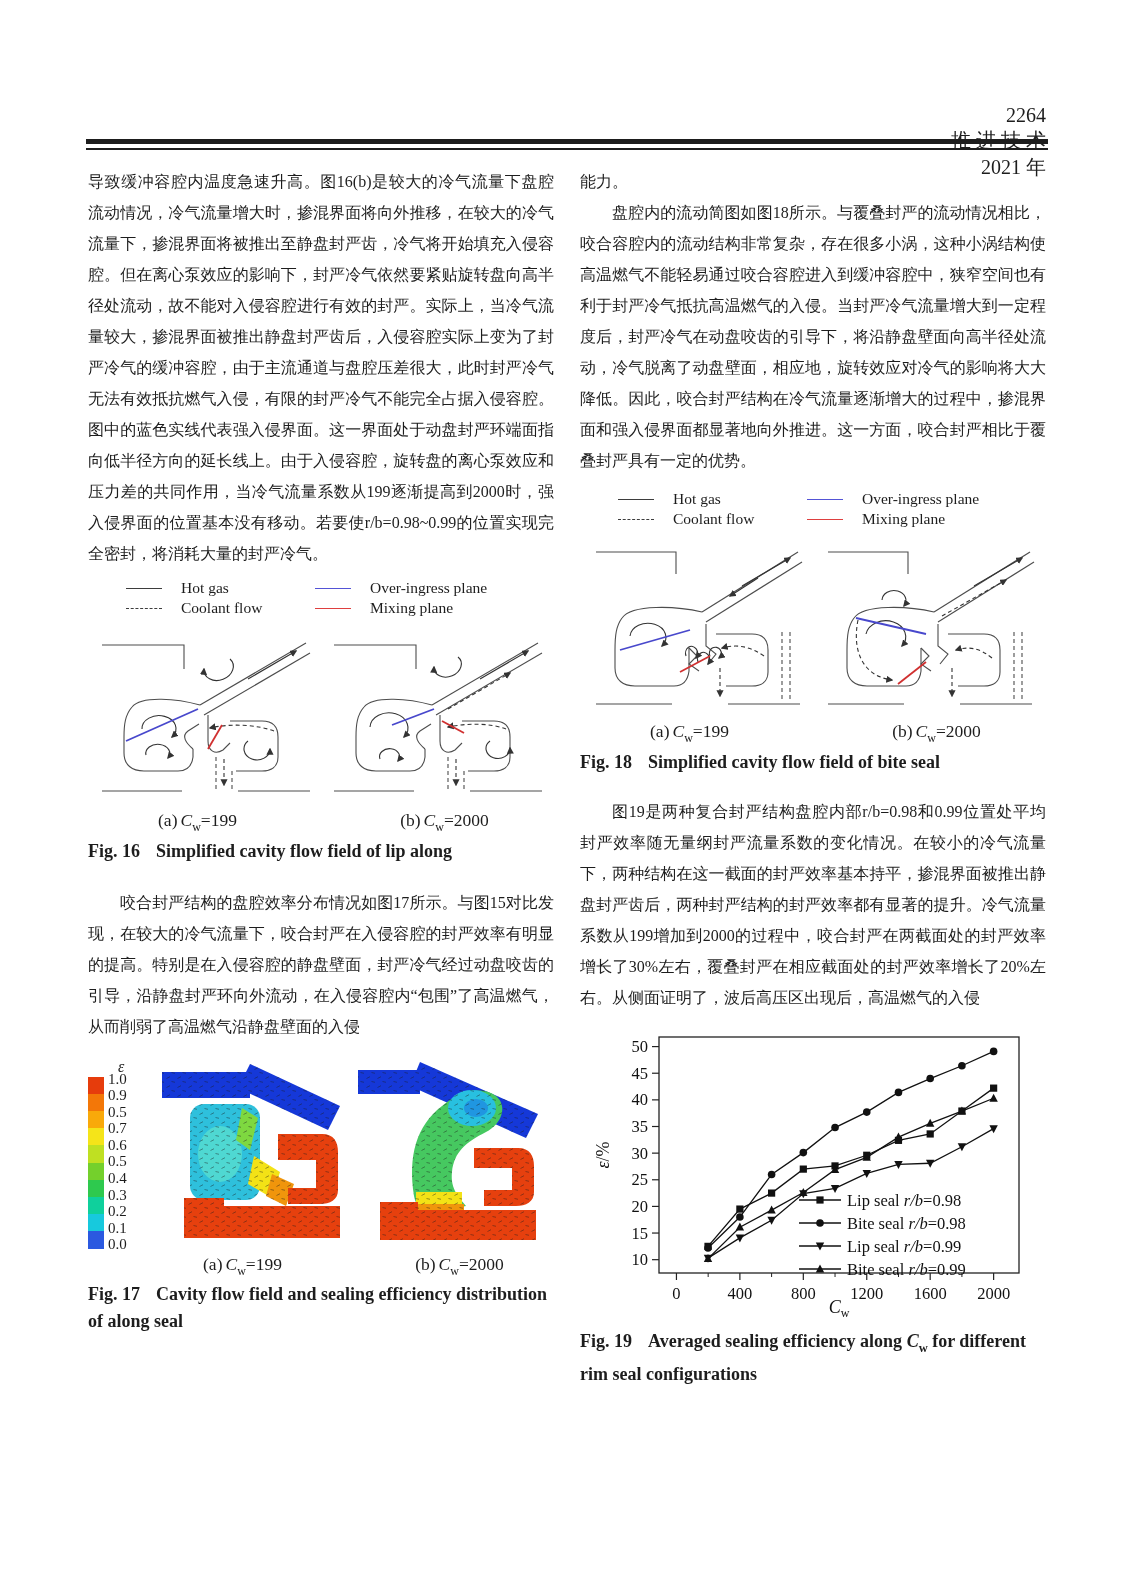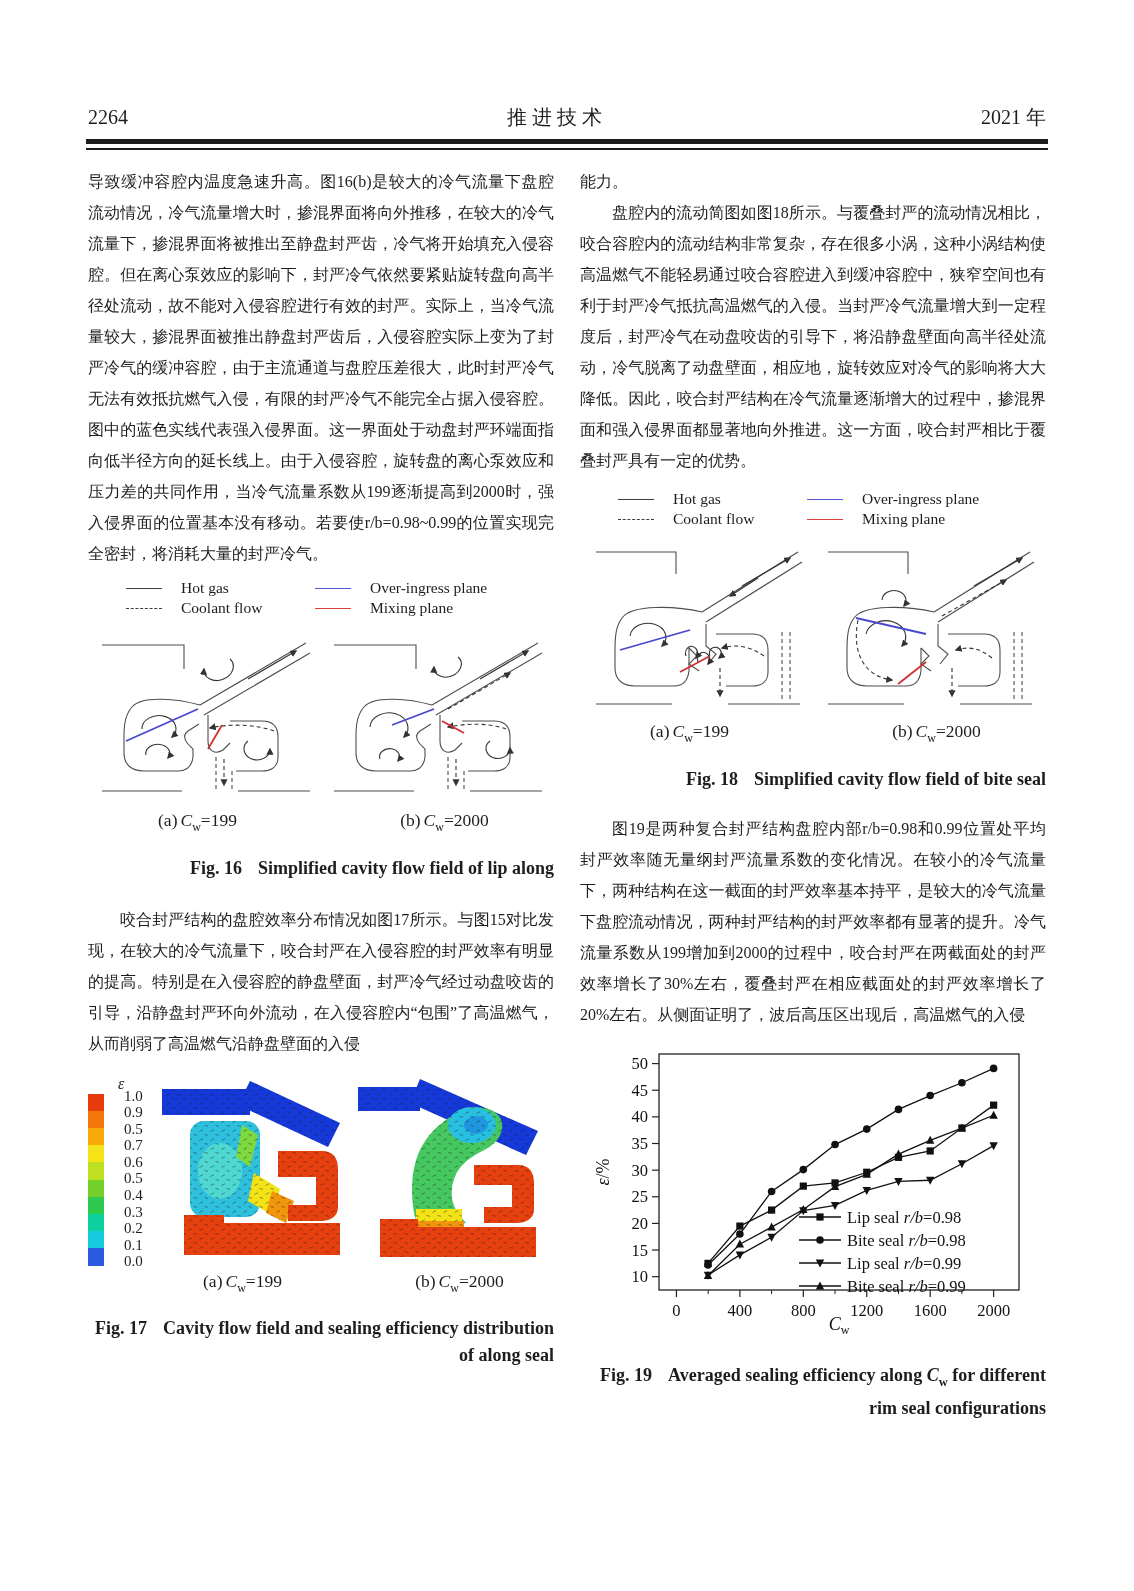--- a/index.html
+++ b/index.html
@@ -1,49 +1,49 @@
 <!DOCTYPE html>
 <html><head>
 <meta charset="utf-8">
 <style>
   html,body{margin:0;padding:0;background:#ffffff;}
   .page{position:relative;width:1134px;height:1591px;background:#fff;overflow:hidden;
         font-family:"Liberation Serif","DejaVu Serif",serif;color:#1d1d1d;}
   
   .header{position:absolute;top:104px;left:88px;right:88px;display:flex;
-          justify-content:space-between;align-items:center;font-size:20px;}
+          justify-content:space-between;align-items:flex-end;font-size:20px;flex-direction:column;}
   .rule-thick{position:absolute;top:139px;left:86px;right:86px;height:4.5px;background:#1d1d1d;}
   .rule-thin{position:absolute;top:148px;left:86px;right:86px;height:1.6px;background:#1d1d1d;}
   
   .columns{position:absolute;top:166px;left:88px;right:88px;display:flex;gap:26px;}
   .col{width:466px;}
   p.body{margin:0;font-size:16px;line-height:31px;text-align:justify;}
   p.indent{text-indent:2em;}
   
   figure{margin:0;}
   .flegend{display:grid;grid-template-columns:175px 1fr;column-gap:14px;row-gap:2px;
            font-size:15.5px;margin:10px 0 2px 38px;}
   .flegend .item{display:flex;align-items:center;gap:19px;}
   .sw{display:inline-block;width:36px;height:0;}
   .sw-solid{border-top:1.5px solid #3d3d3d;}
   .sw-dash{border-top:1.6px dashed #3d3d3d;}
   .sw-line{border-top:1.8px solid;}
   .subcaps{display:flex;font-size:17.5px;margin-top:1px;gap:28px;}
   .subcaps .subcap{flex:1;text-align:center;}
   .subcap i{font-style:italic;margin-left:3px;}
   .subcap sub{font-size:12px;}
-  figcaption{text-align:right;font-weight:bold;font-size:18px;line-height:27px;margin-top:20px;}
+  figcaption{text-align:left;font-weight:bold;font-size:18px;line-height:27px;margin-top:3px;}
   figcaption .flab{margin-right:16px;}
   figcaption i{font-style:italic;}
   figcaption sub{font-size:12.5px;}
   
   .fig17-row{display:flex;align-items:flex-start;margin-top:12px;}
   .cbar-block{width:66px;padding-top:4px;}
   .cbar-eps{font-style:italic;font-size:16px;margin:0 0 1px 30px;}
-  .cbar-row{display:flex;gap:20px;}
+  .cbar-row{display:flex;gap:4px;}
   .cbar{display:flex;flex-direction:column;width:16px;height:172px;}
   .cbar .cell{flex:1;}
   .cbar-labels{display:flex;flex-direction:column;justify-content:space-between;height:181px;
                margin-top:-5px;font-size:15px;line-height:1;}
   .subcaps.f17{padding-left:60px;}
   
   .fig19-wrap{margin-top:10px;text-align:center;}
   .tick{font-size:16.5px;font-family:"Liberation Serif",serif;fill:#111;}
   .leg{font-size:16.5px;font-family:"Liberation Serif",serif;fill:#111;}
   .axlab{font-size:18px;font-family:"Liberation Serif",serif;fill:#111;}
@@ -329,21 +329,21 @@
 
         <div class="subcaps">
           <span class="subcap"><span>(a)</span><i>C</i><sub>w</sub><span>=199</span></span>
           <span class="subcap"><span>(b)</span><i>C</i><sub>w</sub><span>=2000</span></span>
         </div>
         <figcaption>
           <span class="flab">Fig. 18</span><span>Simplified cavity flow field of bite seal</span>
         </figcaption>
       </figure>
 
-      <p class="body indent" style="margin-top:20px;">图19是两种复合封严结构盘腔内部r/b=0.98和0.99位置处平均封严效率随无量纲封严流量系数的变化情况。在较小的冷气流量下，两种结构在这一截面的封严效率基本持平，是较大的冷气流量下盘腔流动情况，两种封严结构的封严效率都有显著的提升。冷气流量系数从199增加到2000的过程中，咬合封严在两截面处的封严效率增长了30%左右，覆叠封严在相应截面处的封严效率增长了20%左右。从侧面证明了，波后高压区出现后，高温燃气的入侵</p>
+      <p class="body indent" style="margin-top:20px;">图19是两种复合封严结构盘腔内部r/b=0.98和0.99位置处平均封严效率随无量纲封严流量系数的变化情况。在较小的冷气流量下，两种结构在这一截面的封严效率基本持平，掺混界面被推出静盘封严齿后，两种封严结构的封严效率都有显著的提升。冷气流量系数从199增加到2000的过程中，咬合封严在两截面处的封严效率增长了30%左右，覆叠封严在相应截面处的封严效率增长了20%左右。从侧面证明了，波后高压区出现后，高温燃气的入侵</p>
 
       <figure class="fig19-wrap">
         <svg id="fig19-plot" class="figsvg" width="448" height="302" viewBox="0 0 448 302">
             <rect x="70" y="14" width="360" height="236" fill="none" stroke="#222" stroke-width="1.3"></rect>
             <line x1="87.44493392070484" y1="250" x2="87.44493392070484" y2="257" stroke="#222" stroke-width="1.2"></line>
             <text x="87.44493392070484" y="276" text-anchor="middle" class="tick">0</text>
             <line x1="150.8810572687225" y1="250" x2="150.8810572687225" y2="257" stroke="#222" stroke-width="1.2"></line>
             <text x="150.8810572687225" y="276" text-anchor="middle" class="tick">400</text>
             <line x1="214.3171806167401" y1="250" x2="214.3171806167401" y2="257" stroke="#222" stroke-width="1.2"></line>
             <text x="214.3171806167401" y="276" text-anchor="middle" class="tick">800</text>

